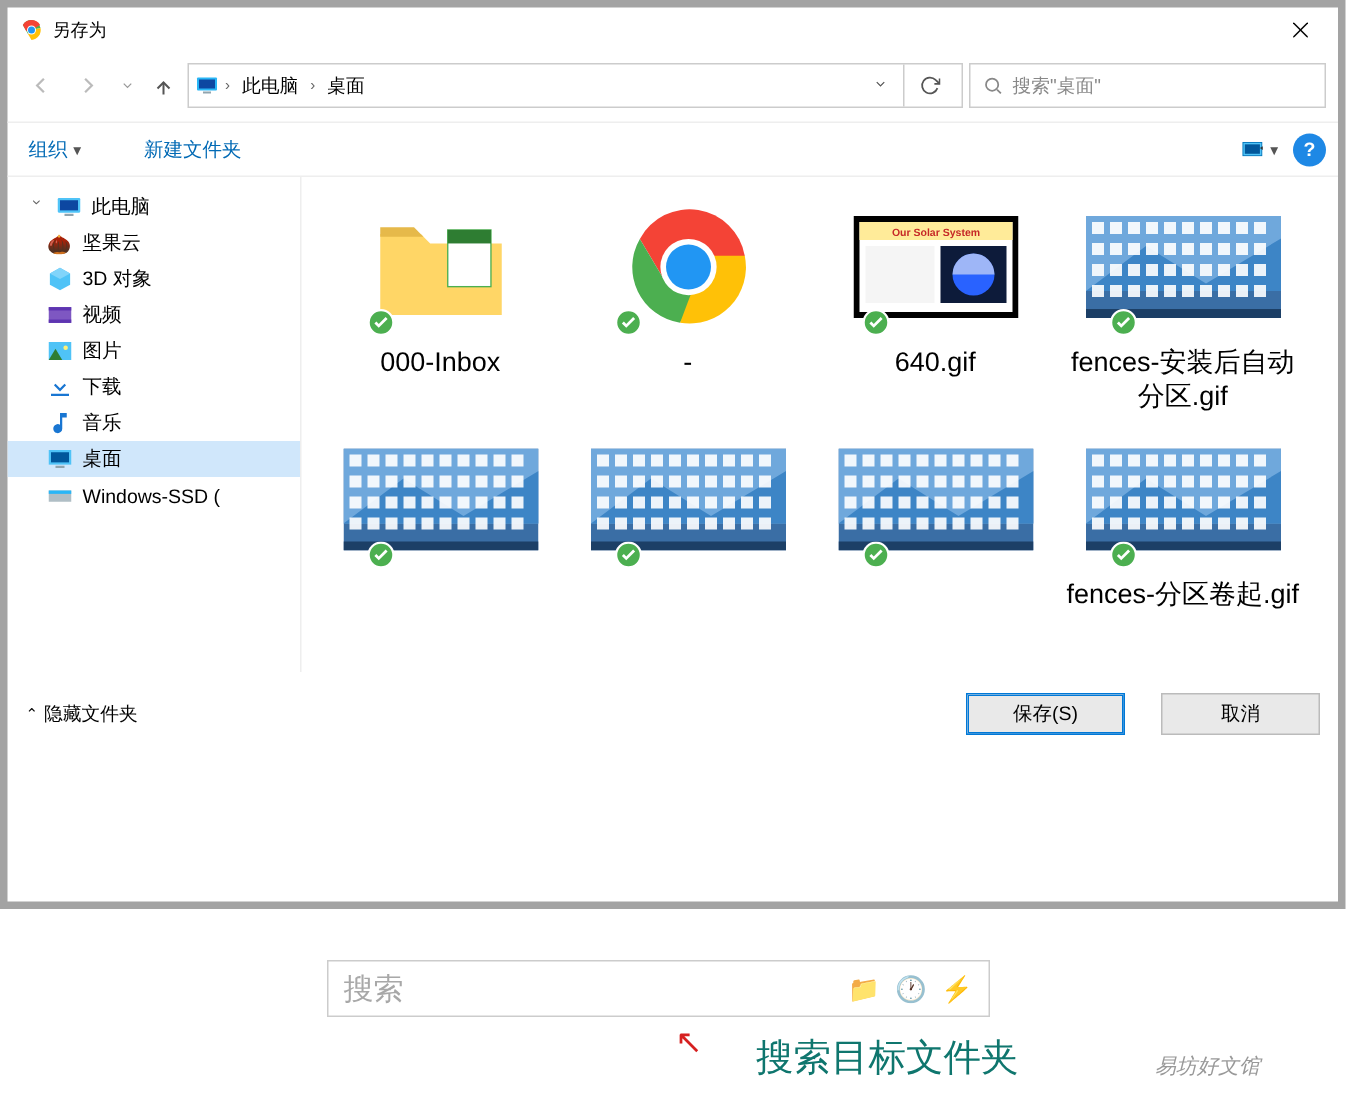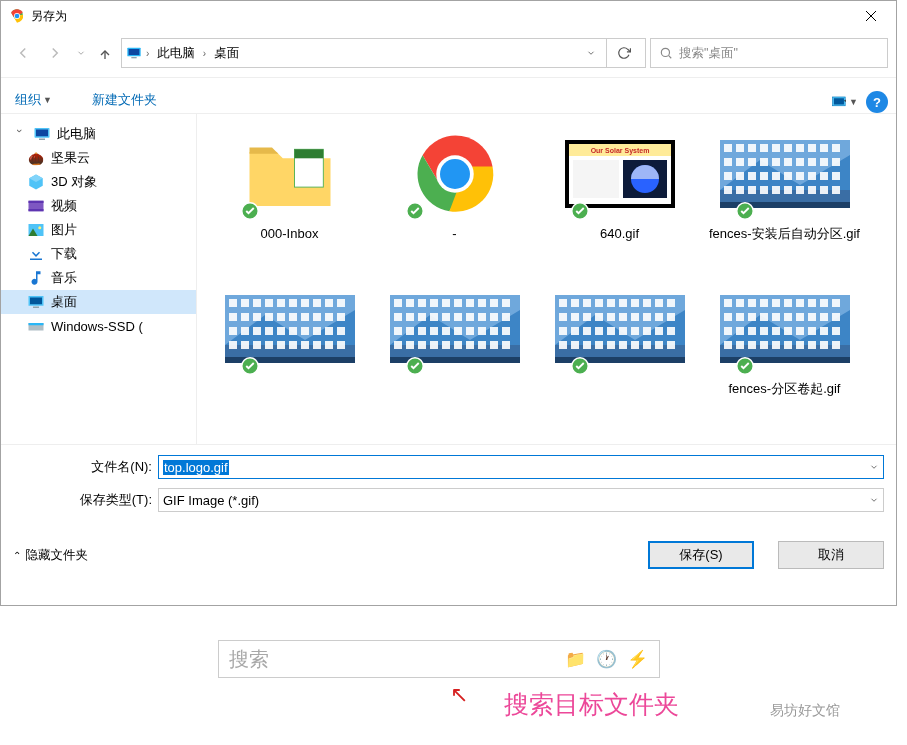--- a/index.html
+++ b/index.html
@@ -1,18 +1,18 @@
 <!DOCTYPE html>
 <html><head>
 <meta charset="utf-8">
 <style>
 * { box-sizing: border-box; margin: 0; padding: 0; font-family: "Microsoft YaHei", "Segoe UI", sans-serif; }
 body { background: #fff; width: 907px; height: 745px; position: relative; }
 
-.dialog { border: 1px solid #a3a3a3; width: 897px; height: 606px; position: relative; background: #fff; }
+.dialog { border: 5px solid #a3a3a3; width: 897px; height: 606px; position: relative; background: #fff; }
 
 .titlebar { height: 30px; display: flex; align-items: center; padding: 0 2px; }
 .titlebar .chrome-icon { width: 16px; height: 16px; margin: 0 6px; }
 .titlebar .title { font-size: 12px; color: #000; }
 .titlebar .close { margin-left: auto; width: 46px; height: 30px; display: flex; align-items: center; justify-content: center; color: #000; }
 .titlebar .close svg { width: 10px; height: 10px; }
 
 .navbar { height: 36px; display: flex; align-items: center; gap: 4px; padding: 0 8px; margin-top: 4px; }
 .nav-arrow { width: 28px; height: 28px; display: flex; align-items: center; justify-content: center; color: #bbb; }
 .nav-up { width: 24px; height: 24px; display: flex; align-items: center; justify-content: center; color: #555; }
@@ -21,39 +21,39 @@
 .addressbar .pc-icon { width:16px; height:16px; display:inline-block; }
 .addressbar .crumb { font-size: 12.5px; color: #000; padding: 0 4px; }
 .addressbar .sep { color: #666; font-size: 10px; }
 .addressbar .spacer { flex: 1; }
 .addressbar .addr-chev { color: #555; padding: 0 6px; }
 .addressbar .refresh { border-left: 1px solid #ccc; padding: 0 10px; color: #555; height: 100%; display: flex; align-items: center; }
 .searchbox { width: 238px; height: 30px; border: 1px solid #ccc; display: flex; align-items: center; padding: 0 8px; gap: 6px; }
 .searchbox svg { width: 14px; height: 14px; color: #888; }
 .searchbox span { font-size: 12.5px; color: #888; }
 
-.toolbar { height: 37px; border-top: 1px solid #eee; border-bottom: 1px solid #eee; display: flex; align-items: flex-end; padding: 0 8px; margin-top: 6px; }
+.toolbar { height: 37px; border-top: 1px solid #eee; border-bottom: 1px solid #eee; display: flex; align-items: center; padding: 0 8px; margin-top: 6px; }
 .toolbar .tb-item { font-size: 13px; color: #026ab5; padding: 4px 6px; display: flex; align-items: center; gap: 2px; }
 .toolbar .tb-spacer { flex: 1; }
 .toolbar .view-icon { width: 26px; height: 22px; display: flex; align-items: center; justify-content: center; margin-right: 8px; }
 .toolbar .help-icon { width: 22px; height: 22px; border-radius: 50%; background: #1e88e5; color: #fff; display: flex; align-items: center; justify-content: center; font-size: 13px; font-weight: bold; }
 
 .body-area { display: flex; height: 330px; }
 .sidebar { width: 195px; padding: 8px 0; overflow: hidden; }
 .sidebar-item { display: flex; align-items: center; gap: 6px; padding: 3px 0 3px 26px; font-size: 13px; color: #000; }
 .sidebar-item.root { padding-left: 14px; }
 .sidebar-item.root::before { content: "›"; display:inline-block; width:10px; color:#666; transform: rotate(90deg); font-size:11px; margin-right:2px; }
 .sidebar-item.selected { background: #d0e7fb; }
 .sidebar-item .ic { width: 18px; height: 18px; display: flex; align-items: center; justify-content: center; }
 
 .filepane { flex: 1; border-left: 1px solid #eee; padding: 10px 4px 0 10px; display: flex; flex-wrap: wrap; align-content: flex-start; gap: 0px; overflow:hidden; }
 .file-item { width: 165px; height: 155px; display: flex; flex-direction: column; align-items: center; }
 .thumb-wrap { width: 100%; height: 100px; display: flex; align-items: center; justify-content: center; position: relative; }
 .sync-badge { position: absolute; left: 34px; bottom: 4px; width: 18px; height: 18px; }
-.file-label { font-size: 13px; text-align: center; padding: 2px 4px 0 4px; line-height: 1.3; }
+.file-label { font-size: 18px; text-align: center; padding: 2px 4px 0 4px; line-height: 1.3; }
 
 .bottom-form { border-top: 1px solid #eee; padding: 10px 12px 6px 12px; }
 .form-row { display: flex; align-items: center; margin-bottom: 9px; }
 .form-label { width: 145px; text-align: right; font-size: 13px; padding-right: 6px; }
 .form-input { flex: 1; height: 24px; border: 1px solid #0078d7; display: flex; align-items: center; padding: 0 4px; }
 .form-input.type { border-color: #ccc; }
 .form-input .val { font-size: 13px; }
 .form-input .selected-text { background: #0078d7; color: #fff; padding: 0px 1px; }
 .form-input .chev { margin-left: auto; color: #555; }
 
@@ -61,22 +61,22 @@
 .hide-folders { font-size: 12.5px; color: #000; display: flex; align-items: center; gap: 4px; }
 .dialog-footer .spacer { flex: 1; }
 .dlg-btn { width: 106px; height: 28px; border: 1px solid #bbb; background: #e9e9e9; font-size: 13px; display: flex; align-items: center; justify-content: center; margin-left: 24px; }
 .dlg-btn.primary { border-color: #0078d7; box-shadow: inset 0 0 0 1px #0078d7; }
 
 .ext-search { position: absolute; left: 218px; top: 640px; width: 442px; height: 38px; border: 1px solid #ccc; display: flex; align-items: center; padding: 0 10px; }
 .ext-search .eplaceholder { font-size: 20px; color: #a8a8a8; }
 .ext-search .icons { margin-left: auto; display: flex; gap: 10px; align-items: center; font-size: 17px; }
 
 .annot-arrow { position: absolute; left: 450px; top: 682px; color: #d62020; font-size: 22px; }
-.annot-text { position: absolute; left: 504px; top: 688px; color: #ec4899; font-size: 25px; }
-.watermark { position: absolute; left: 770px; top: 702px; color: #999; font-size: 14px; }
+.annot-text { position: absolute; left: 504px; top: 688px; color: #0f766e; font-size: 25px; }
+.watermark { position: absolute; left: 770px; top: 702px; color: #999; font-size: 14px; font-style: italic; }
 </style>
 </head>
 <body>
 
 <div class="dialog">
 
   <div class="titlebar">
     <span class="chrome-icon">
       <svg viewBox="0 0 48 48">
           <circle cx="24" cy="24" r="22" fill="#fff"></circle>
@@ -581,40 +581,20 @@
             <span class="sync-badge"><svg viewBox="0 0 24 24">
                 <circle cx="12" cy="12" r="11" fill="#4caf50" stroke="#fff" stroke-width="2"></circle>
                 <path d="M7 12l3 3 7-7" stroke="#fff" stroke-width="2.5" fill="none"></path>
               </svg></span>
           </div>
           <div class="file-label">fences-分区卷起.gif</div>
         </div>
       </div>
   </div>
 
-  <div class="bottom-form">
-    <div class="form-row">
-      <div class="form-label">文件名(N):</div>
-      <div class="form-input">
-        <span class="val selected-text">top.logo.gif</span>
-        <span class="chev"><svg width="10" height="10" viewBox="0 0 24 24" fill="none" stroke="#555" stroke-width="2">
-              <polyline points="6 9 12 15 18 9"></polyline>
-            </svg></span>
-      </div>
-    </div>
-    <div class="form-row">
-      <div class="form-label">保存类型(T):</div>
-      <div class="form-input type">
-        <span class="val">GIF Image (*.gif)</span>
-        <span class="chev"><svg width="10" height="10" viewBox="0 0 24 24" fill="none" stroke="#555" stroke-width="2">
-              <polyline points="6 9 12 15 18 9"></polyline>
-            </svg></span>
-      </div>
-    </div>
-  </div>
 
   <div class="dialog-footer">
     <div class="hide-folders">
         <span style="font-size:10px">⌃</span>
         <span>隐藏文件夹</span>
       </div>
     <div class="spacer"></div>
     <div class="dlg-btn primary">
         <span>保存(S)</span>
       </div>

